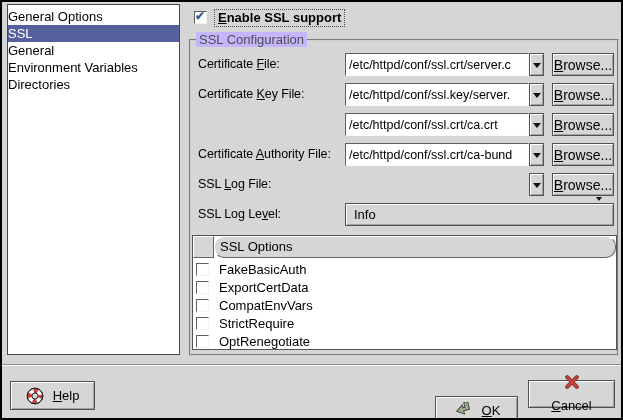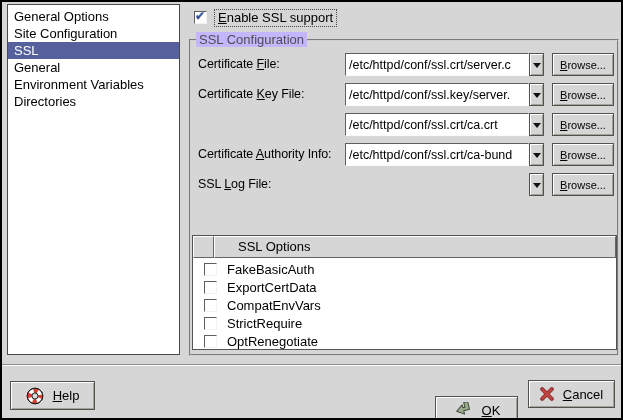--- a/index.html
+++ b/index.html
@@ -7,33 +7,33 @@
     position:relative;width:623px;height:420px;box-sizing:border-box;
     border:2px solid #000;background:#d6d6d6;overflow:hidden;
     font-family:"Liberation Sans",sans-serif;font-size:13px;color:#000;
     -webkit-font-smoothing:antialiased;cursor:default;
   }
   
   .category-list{
     position:absolute;left:5px;top:2px;width:173px;height:351px;
     background:#fff;border:1px solid #4a4a4a;box-sizing:border-box;padding-top:3px;
   }
-  .list-item{height:17px;line-height:17px;padding-left:6px;white-space:nowrap;}
+  .list-item{height:17px;line-height:17px;white-space:nowrap;}
   .list-item.selected{background:#55609d;color:#fff;}
   
   .enable-row{position:absolute;left:192px;top:5px;height:21px;display:flex;align-items:center;}
   .checkbox{
     width:13px;height:13px;min-width:13px;background:#fff;box-sizing:border-box;
     border:1px solid;border-color:#5f5f5f #f2f2f2 #f2f2f2 #5f5f5f;position:relative;display:inline-block;
   }
   .checkbox.checked::after{
     content:"\2714";position:absolute;left:0px;top:-3px;
     font-size:12px;font-weight:bold;color:#3a55a0;
   }
-  .enable-label{margin-left:7px;border:1px dotted #4a4a4a;padding:0 3px 1px 3px;}
+  .enable-label{margin-left:7px;border:1px dotted #4a4a4a;padding:0 3px 1px 3px;font-weight:bold;}
   
   .frame{
     position:absolute;left:187px;top:37px;width:430px;height:317px;
     box-sizing:border-box;border:2px groove #d0cfcb;
   }
   .frame-title{position:absolute;top:-9px;left:5px;background:#c4b5fd;padding:0 3px;color:#4e4e4e;}
   .field-row{position:absolute;left:0;height:23px;width:100%;}
   .f0{top:12px}.f1{top:42px}.f2{top:72px}.f3{top:102px}.f4{top:132px}.f5{top:162px}
   .field-label{position:absolute;left:7px;top:4px;white-space:nowrap;font-size:12.5px;letter-spacing:-0.1px;}
   .entry{
@@ -43,59 +43,58 @@
   }
   .raised{
     background:#d6d6d6;border:1px solid #53514c;box-sizing:border-box;
     box-shadow:inset 1px 1px 0 #ffffff, inset -1px -1px 0 #a3a19b;
   }
   .combo-btn{position:absolute;left:338px;top:0;width:15px;height:23px;display:flex;align-items:center;justify-content:center;padding:0;}
   .tri{width:0;height:0;border:4px solid transparent;border-top:5px solid #101010;margin-top:5px;}
   .browse-btn{
     position:absolute;left:361px;top:0;width:62px;height:23px;
     display:flex;align-items:center;justify-content:center;
-    font-family:"Liberation Sans",sans-serif;font-size:11px;color:#000;padding:0;
+    font-family:"Liberation Sans",sans-serif;font-size:14px;color:#000;padding:0;
   }
   .optionmenu{position:absolute;left:154px;top:0;width:269px;height:23px;display:flex;align-items:center;padding-left:8px;box-sizing:border-box;}
   .om-indicator{position:absolute;right:7px;top:5px;width:10px;display:flex;flex-direction:column;align-items:center;}
   .om-indicator .tri{border:3.5px solid transparent;border-top:4.5px solid #101010;margin:0;}
   .om-indicator .ridge{width:9px;height:0;border-top:1px solid #fff;border-bottom:1px solid #8a8882;margin-top:2px;}
   
   .clist{
     position:absolute;left:1px;top:194px;width:425px;height:115px;box-sizing:border-box;
     border:1px solid #535353;background:#fff;
   }
   .clist-header{display:flex;height:22px;}
   .hcell{background:#d6d6d6;border:1px solid;border-color:#fff #66645f #66645f #fff;box-sizing:border-box;}
   .hcell.c0{width:21px;}
-  .hcell.c1{flex:1;line-height:20px;padding-left:23px;}
+  .hcell.c1{flex:1;line-height:20px;padding-left:5px;border-radius:10px;}
   .clist-body{padding-top:2px;}
-  .crow{height:18px;display:flex;align-items:center;padding-left:11px;}
+  .crow{height:18px;display:flex;align-items:center;padding-left:3px;}
   .crow .checkbox{margin-right:10px;}
   .crow .row-label{white-space:nowrap;}
   
   .separator{position:absolute;left:0;top:362px;width:619px;height:0;border-top:1px solid #8f8d88;border-bottom:1px solid #fdfdfd;}
   .btn{
     position:absolute;display:flex;align-items:center;justify-content:center;gap:9px;
     font-family:"Liberation Sans",sans-serif;font-size:13px;color:#000;padding:0;
   }
   .help-btn{left:8px;top:379px;width:85px;height:29px;}
   .ok-btn{left:433px;top:378px;width:83px;height:28px;margin-top:16px;}
-  .cancel-btn{left:526px;top:378px;width:87px;height:28px;}
+  .cancel-btn{left:526px;top:378px;width:87px;height:28px;flex-direction:column;}
   .mn{text-decoration:underline;text-underline-offset:1px;}
   .icon{display:inline-block;line-height:0;}
 </style>
 </head>
 <body>
 
 <div class="window">
 
   <div class="category-list">
     <div class="list-item">General Options</div>
-    <div class="list-item">Site Configuration</div>
     <div class="list-item selected">SSL</div>
     <div class="list-item">General</div>
     <div class="list-item">Environment Variables</div>
     <div class="list-item">Directories</div>
   </div>
 
   <div class="enable-row">
     <span class="checkbox checked"></span>
     <span class="enable-label"><span class="mn">E</span><span>nable SSL support</span></span>
   </div>
@@ -129,40 +128,47 @@
       <input class="entry" readonly="" value="/etc/httpd/conf/ssl.crt/ca.crt" style="">
       <button class="combo-btn raised">
           <span class="tri icon"></span>
         </button>
       <button class="browse-btn raised">
           <span><span class="mn">B</span><span>rowse...</span></span>
         </button>
     </div>
 
     <div class="field-row f3">
-      <span class="field-label"><span>Certificate </span><span class="mn">A</span><span>uthority Info:</span></span>
+      <span class="field-label"><span>Certificate </span><span class="mn">A</span><span>uthority File:</span></span>
       <input class="entry" readonly="" value="/etc/httpd/conf/ssl.crt/ca-bund" style="">
       <button class="combo-btn raised">
           <span class="tri icon"></span>
         </button>
       <button class="browse-btn raised">
           <span><span class="mn">B</span><span>rowse...</span></span>
         </button>
     </div>
 
     <div class="field-row f4">
       <span class="field-label"><span>SSL </span><span class="mn">L</span><span>og File:</span></span>
       <button class="combo-btn raised">
           <span class="tri icon"></span>
         </button>
       <button class="browse-btn raised">
           <span><span class="mn">B</span><span>rowse...</span></span>
         </button>
     </div>
 
+    <div class="field-row f5">
+      <span class="field-label"><span>SSL Log Le</span><span class="mn">v</span><span>el:</span></span>
+      <div class="optionmenu raised">
+        <span>Info</span>
+        <span class="om-indicator icon"><span class="tri"></span><span class="ridge"></span></span>
+      </div>
+    </div>
 
     <div class="clist">
       <div class="clist-header">
         <div class="hcell c0"></div>
         <div class="hcell c1">SSL Options</div>
       </div>
       <div class="clist-body">
         <div class="crow">
           <span class="checkbox"></span>
           <span class="row-label">FakeBasicAuth</span>

